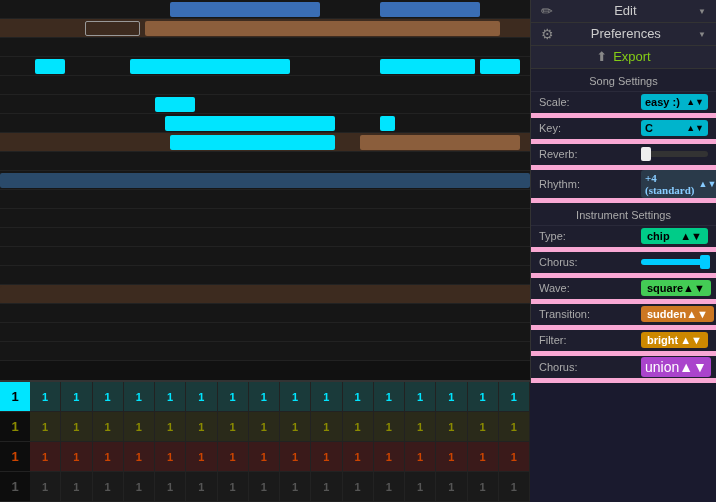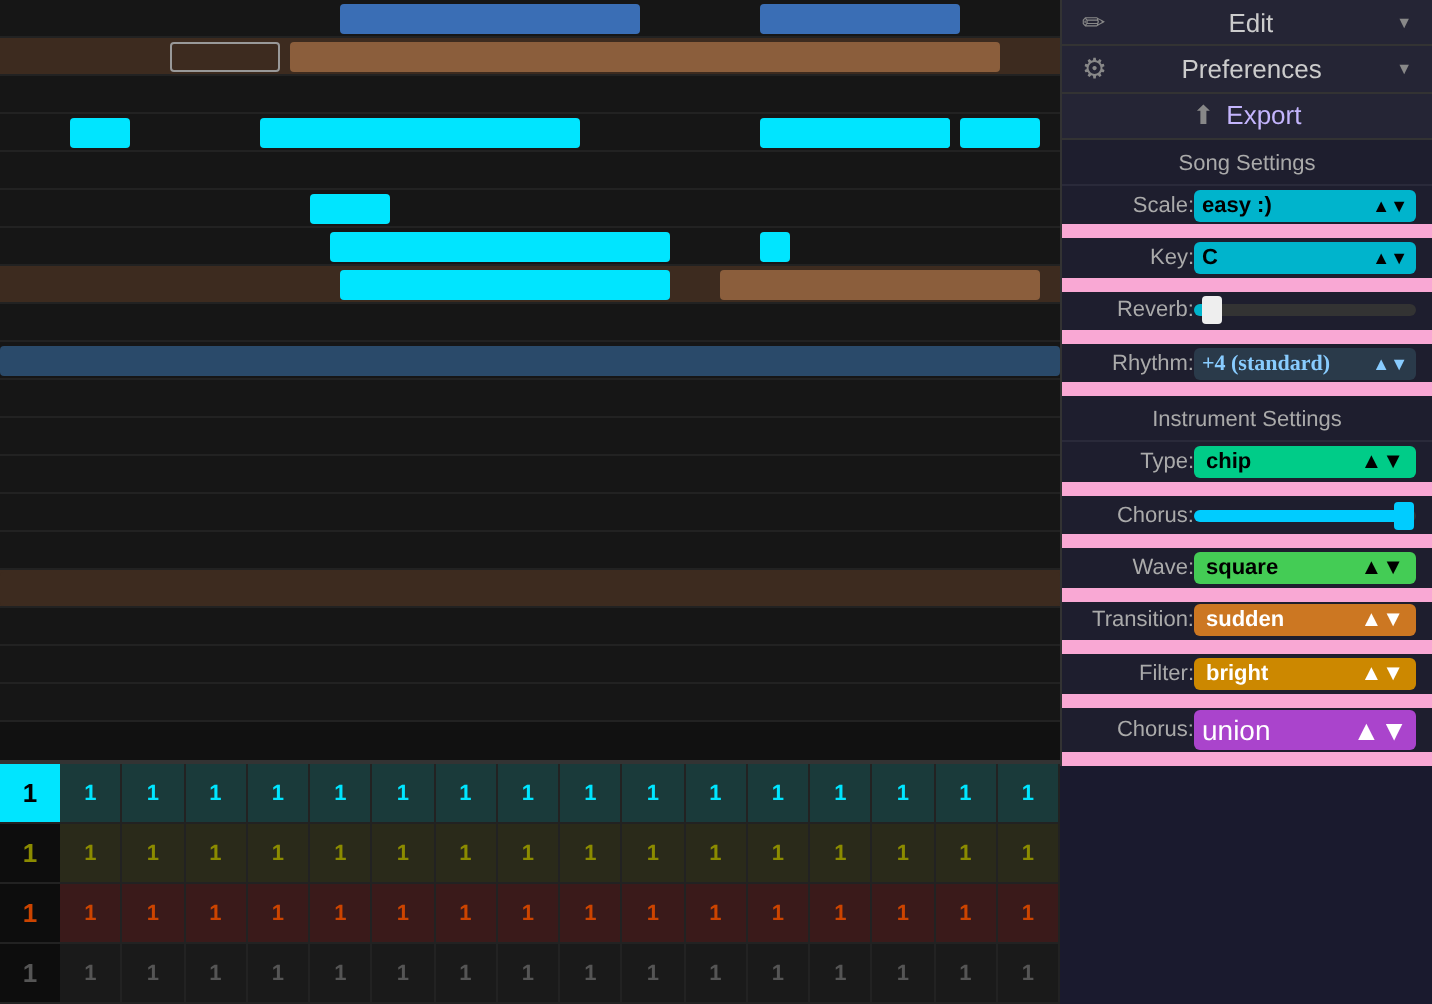--- a/index.html
+++ b/index.html
@@ -156,52 +156,52 @@
       display: flex;
       align-items: center;
       justify-content: center;
       background: #252535;
       border-bottom: 1px solid #333;
       cursor: pointer;
     }
 
     .export-btn span {
       font-size: 13px;
-      color: #c4b5fd;
+      color: #84cc16;
     }
 
     .section-title {
       text-align: center;
       padding: 6px 0 4px;
       font-size: 11px;
       color: #aaa;
       background: #1e1e2e;
       border-bottom: 1px solid #2a2a3a;
     }
 
     .setting-row {
       display: flex;
       align-items: center;
       padding: 4px 8px;
-      border-bottom: 7px solid #f9a8d4;
+      border-bottom: 5px solid #f9a8d4;
       min-height: 26px;
-      text-align: right;
     }
 
     .setting-label {
       width: 58px;
       font-size: 11px;
       color: #aaa;
       flex-shrink: 0;
     }
 
     .setting-control {
       flex: 1;
       display: flex;
       align-items: center;
+      margin-left: 44px;
     }
 
     .select-control {
       background: #00b4cc;
       color: #000;
       border: none;
       border-radius: 3px;
       padding: 2px 4px;
       font-size: 11px;
       font-weight: bold;

